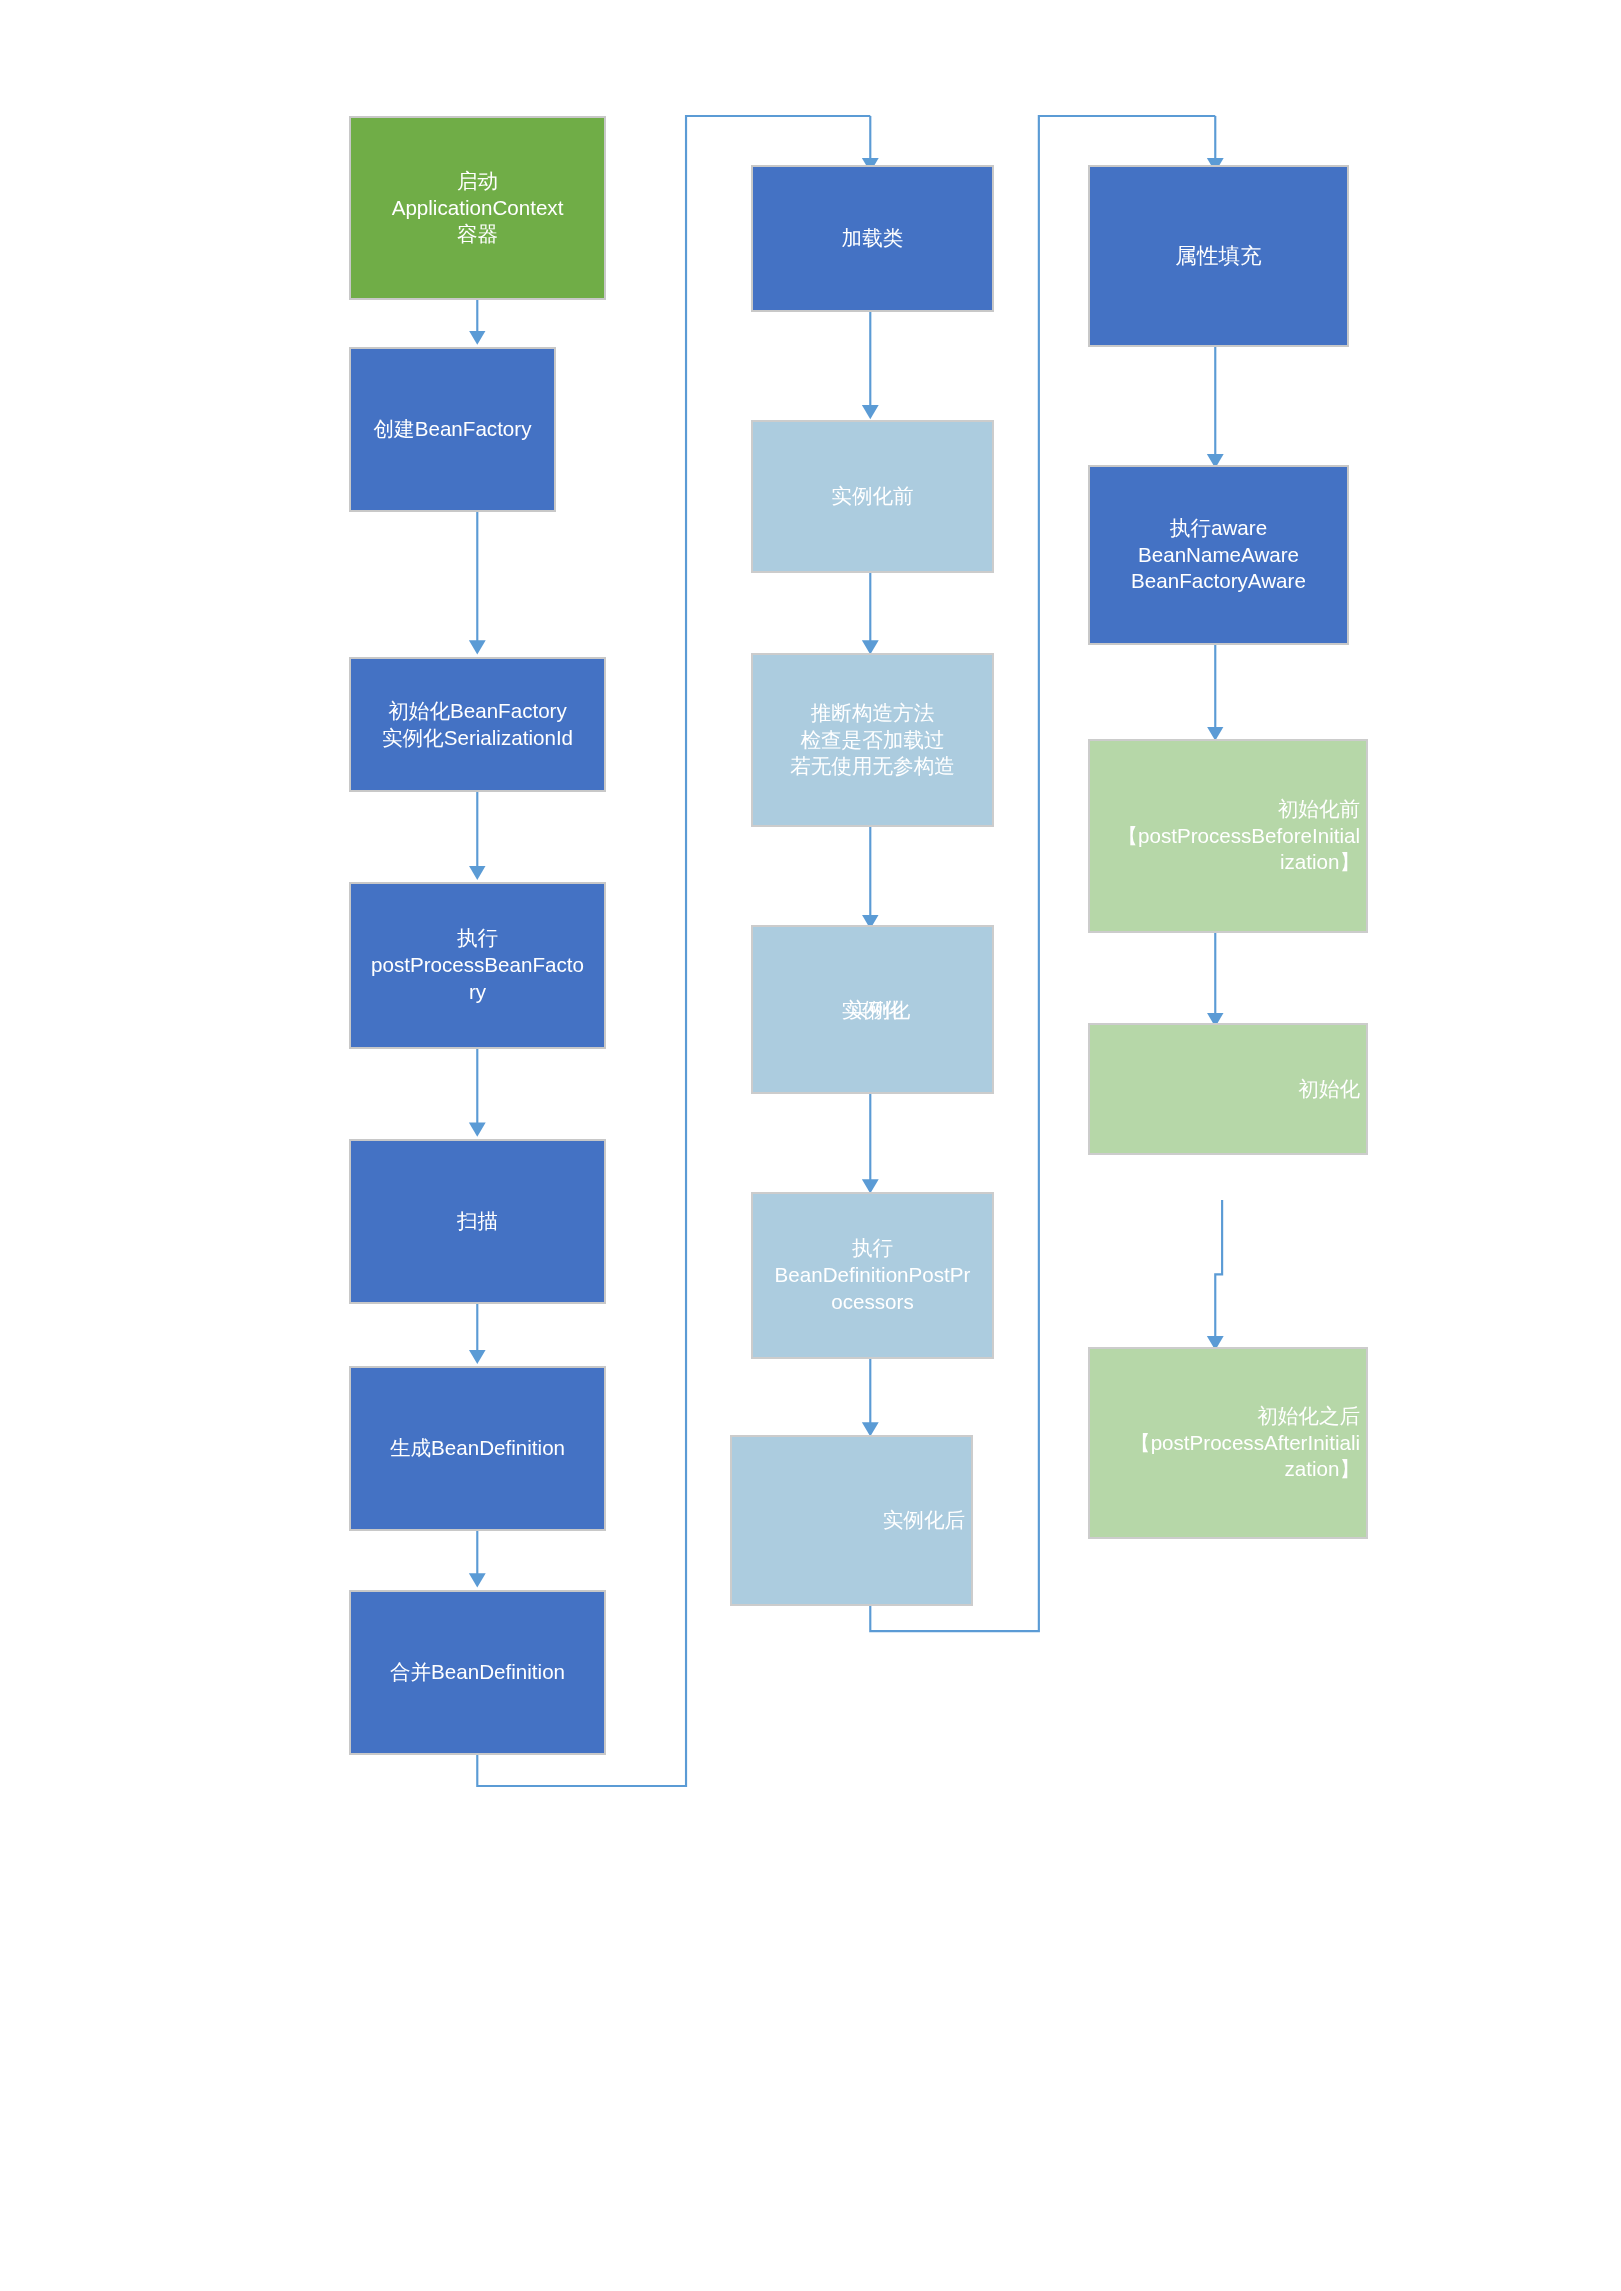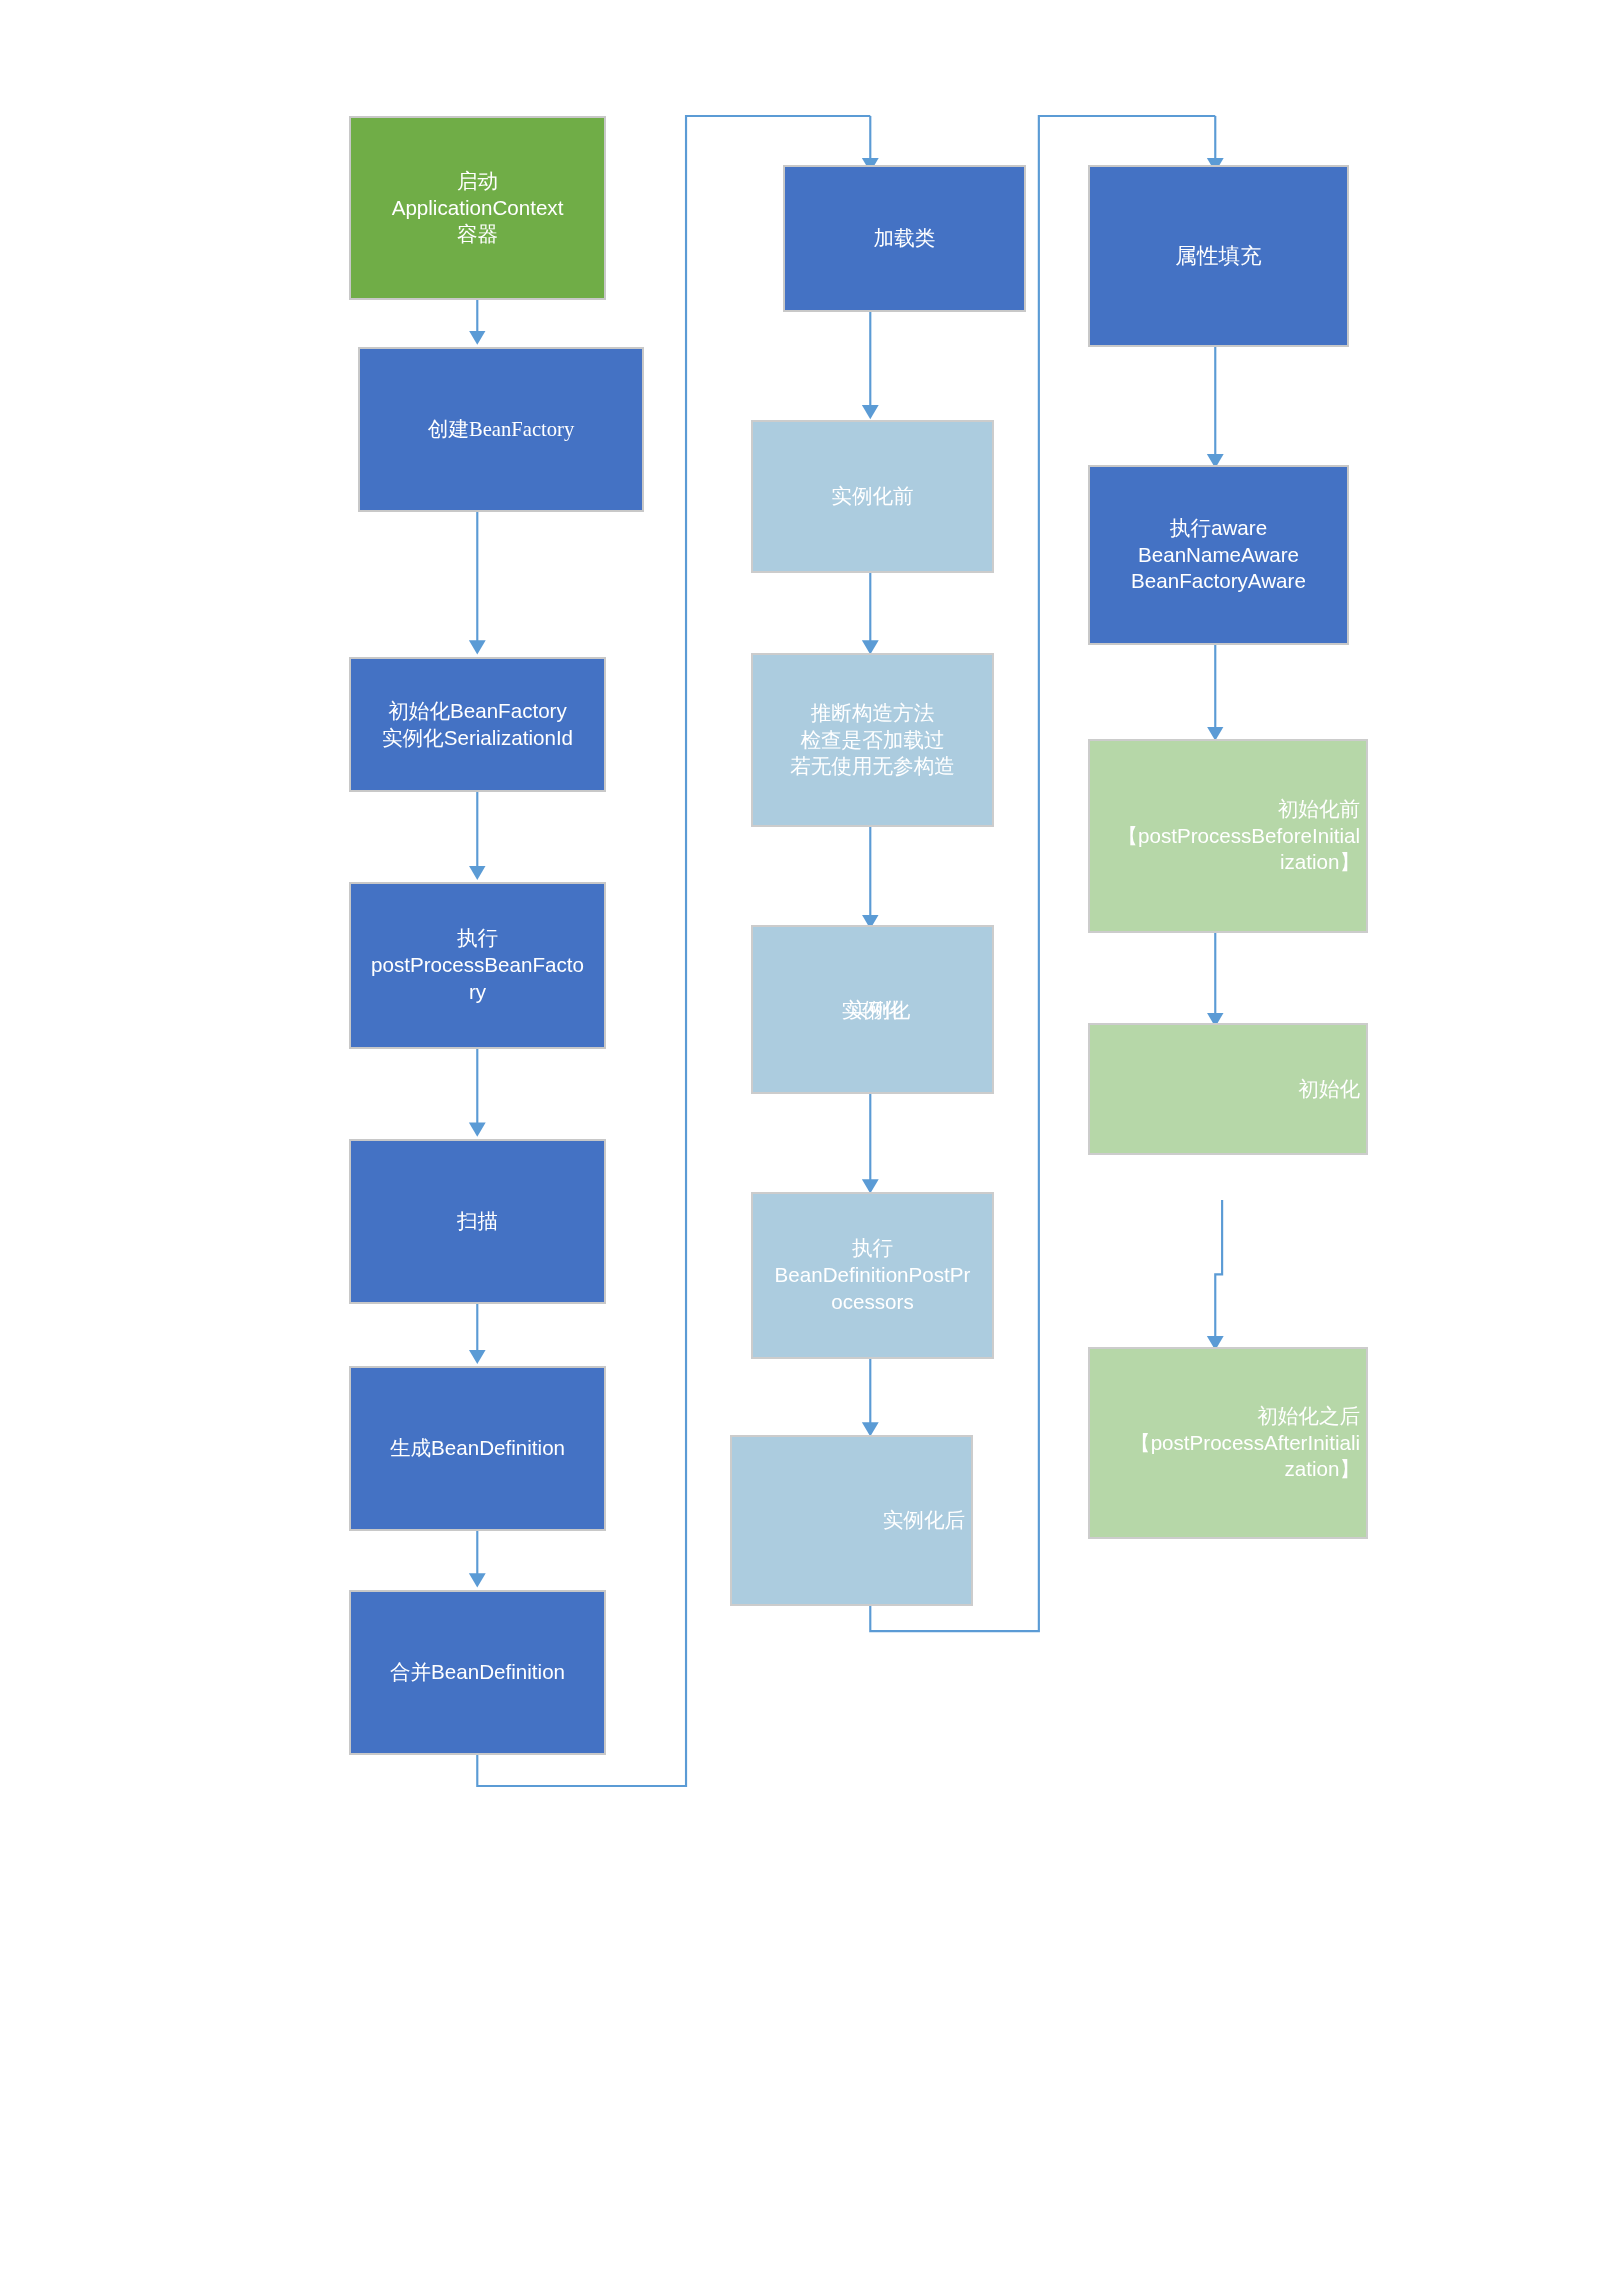--- a/index.html
+++ b/index.html
@@ -111,21 +111,21 @@
       <path d="M1240,118 L1240,168"></path>
     </g>
   </svg>
 
   <div class="node green fs-21" style="left:349px; top:116px; width:257px; height:184px;">
     <span class="label">启动
 ApplicationContext
 容器</span>
   </div>
 
-  <div class="node blue fs-21" style="left:358px; top:347px; width:286px; height:165px;font-family:Liberation Serif, serif;">
+  <div class="node blue fs-21" style="left:349px; top:347px; width:207px; height:165px;">
     <span class="label">创建BeanFactory</span>
   </div>
 
   <div class="node blue fs-21" style="left:349px; top:657px; width:257px; height:135px;">
     <span class="label">初始化BeanFactory
 实例化SerializationId</span>
   </div>
 
   <div class="node blue fs-21" style="left:349px; top:882px; width:257px; height:167px;">
     <span class="label">执行
@@ -138,21 +138,21 @@
   </div>
 
   <div class="node blue fs-21" style="left:349px; top:1366px; width:257px; height:165px;">
     <span class="label">生成BeanDefinition</span>
   </div>
 
   <div class="node blue fs-21" style="left:349px; top:1590px; width:257px; height:165px;">
     <span class="label">合并BeanDefinition</span>
   </div>
 
-  <div class="node blue fs-21" style="left:751px; top:165px; width:243px; height:147px;margin-left:32px;">
+  <div class="node blue fs-21" style="left:751px; top:165px; width:243px; height:147px;">
     <span class="label">加载类</span>
   </div>
 
   <div class="node ltblue fs-21" style="left:751px; top:420px; width:243px; height:153px;">
     <span class="label">实例化前</span>
   </div>
 
   <div class="node ltblue fs-21" style="left:751px; top:653px; width:243px; height:174px;">
     <span class="label">推断构造方法
 检查是否加载过

